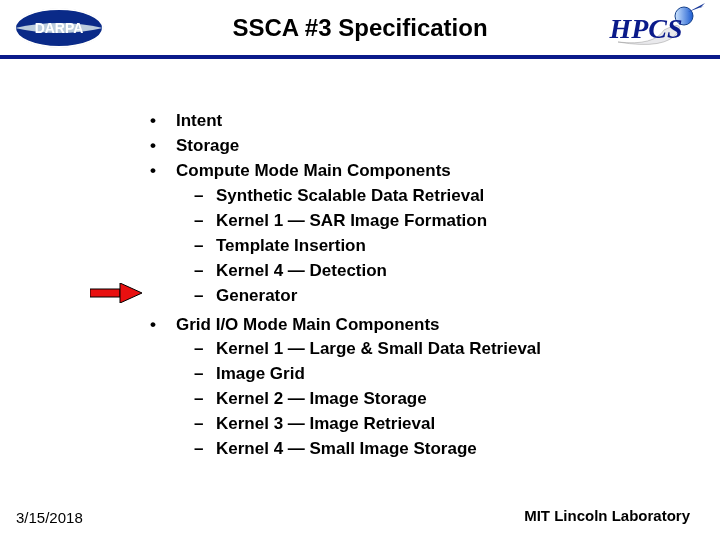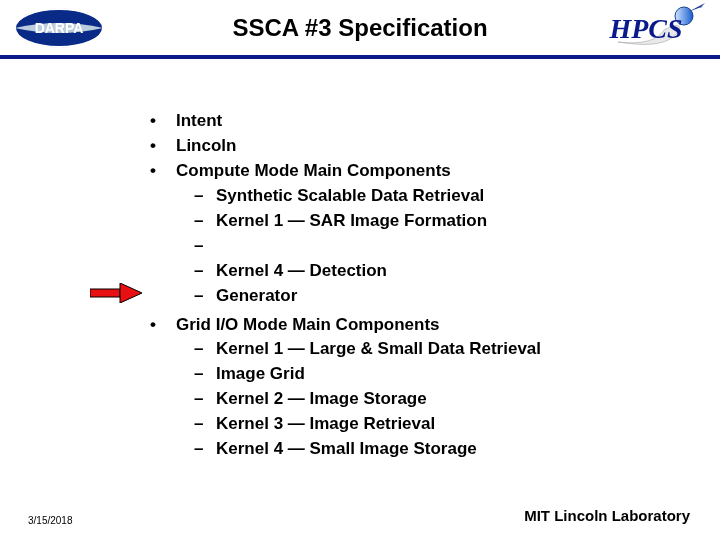--- a/index.html
+++ b/index.html
@@ -88,23 +88,23 @@
   .footer-right {
     position: absolute;
     right: 30px;
     bottom: 16px;
     font-size: 15px;
     font-weight: bold;
     color: #000;
   }
   .footer-left {
     position: absolute;
-    left: 28px;
+    left: 16px;
     bottom: 14px;
-    font-size: 10px;
+    font-size: 15px;
     color: #000;
   }
 </style>
 </head>
 <body>
 
 <div class="header">
   <div class="logo-left">
     <svg viewBox="0 0 90 40">
       <ellipse cx="45" cy="20" rx="44" ry="19" fill="#0a2a88" stroke="#888" stroke-width="1"></ellipse>
@@ -138,37 +138,38 @@
   </svg>
 </div>
 
 <div class="content">
   <div class="bul">
     <span class="dot">•</span>
     <span>Intent</span>
   </div>
   <div class="bul">
     <span class="dot">•</span>
-    <span>Lincoln</span>
+    <span>Storage</span>
   </div>
   <div class="bul">
     <span class="dot">•</span>
     <span>Compute Mode Main Components</span>
   </div>
   <div class="subs">
     <div class="sub">
         <span class="dash">–</span>
         <span>Synthetic Scalable Data Retrieval</span>
       </div>
     <div class="sub">
         <span class="dash">–</span>
         <span>Kernel 1 — SAR Image Formation</span>
       </div>
     <div class="sub">
         <span class="dash">–</span>
+        <span>Template Insertion</span>
       </div>
     <div class="sub">
         <span class="dash">–</span>
         <span>Kernel 4 — Detection</span>
       </div>
     <div class="sub">
         <span class="dash">–</span>
         <span>Generator</span>
       </div>
   </div>

